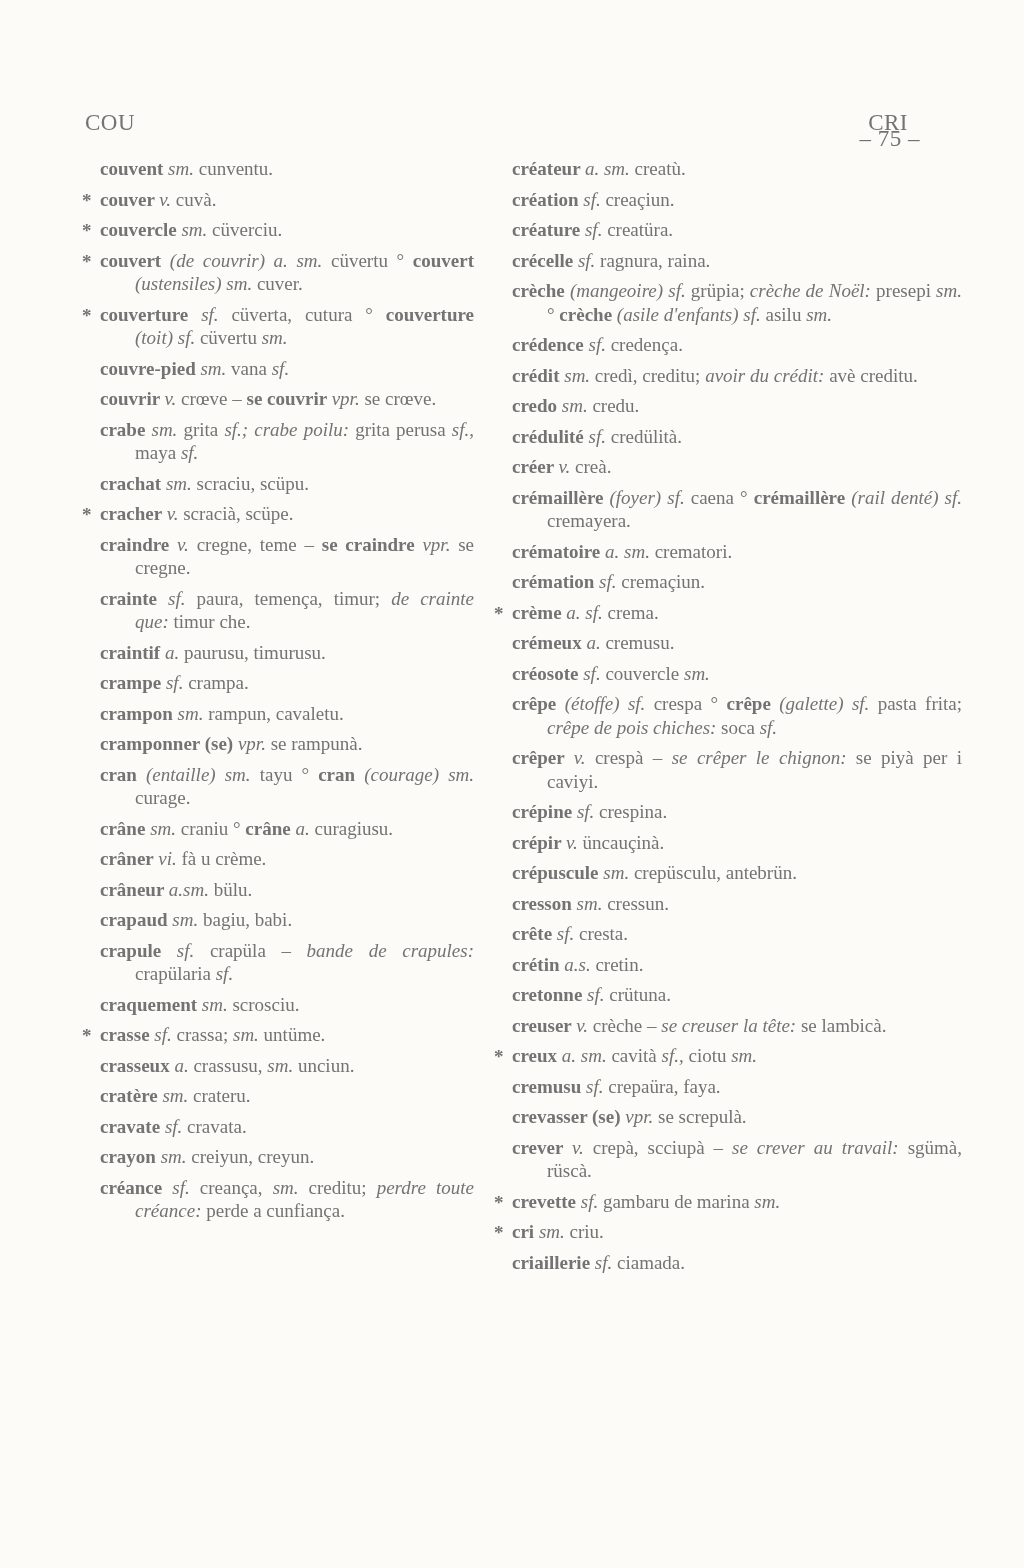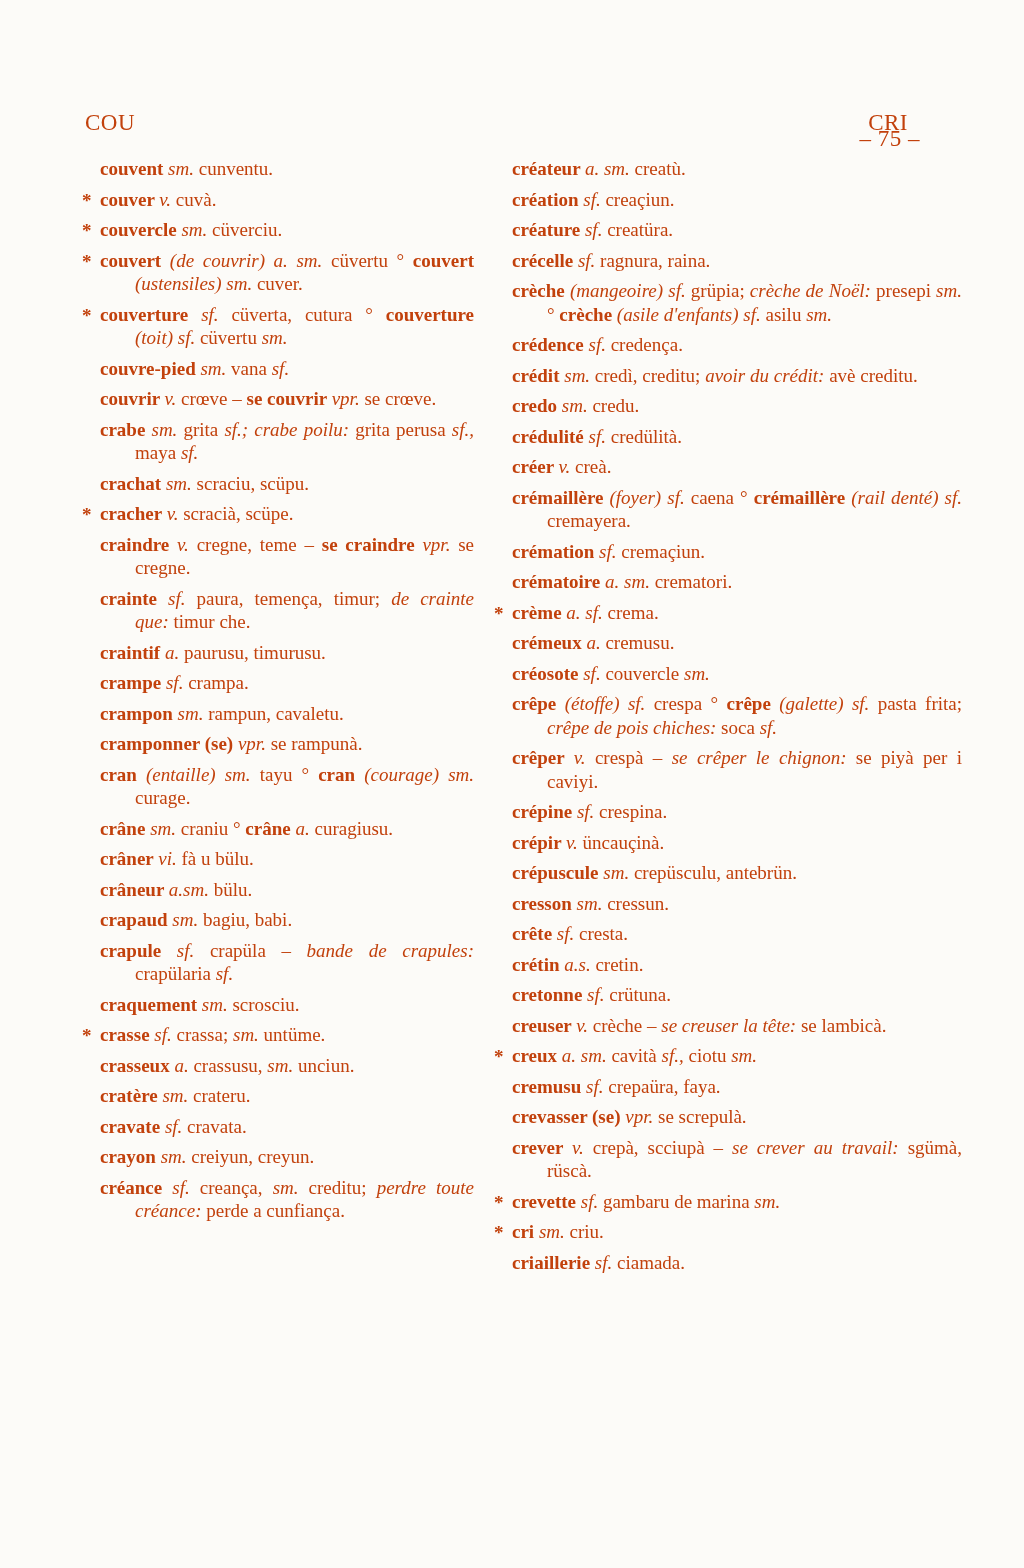--- a/index.html
+++ b/index.html
@@ -5,21 +5,21 @@
   html, body {
     margin: 0;
     padding: 0;
     background: #f8f7f4;
   }
   .page {
     position: relative;
     width: 1024px;
     height: 1568px;
     background: #fcfbf8;
-    color: #c2410c;
+    color: #737373;
     font-family: "Liberation Serif", "DejaVu Serif", serif;
     overflow: hidden;
   }
   
   .running-head {
     position: absolute;
     top: 110px;
     left: 0;
     width: 100%;
     height: 30px;
@@ -100,21 +100,21 @@
       <div class="entry"><span class="b">crachat </span><span class="i">sm. </span><span class="r">scraciu, scüpu.</span></div>
       <div class="entry"><span class="star">*</span><span class="b">cracher </span><span class="i">v. </span><span class="r">scracià, scüpe.</span></div>
       <div class="entry"><span class="b">craindre </span><span class="i">v. </span><span class="r">cregne, teme – </span><span class="b">se craindre </span><span class="i">vpr. </span><span class="r">se cregne.</span></div>
       <div class="entry"><span class="b">crainte </span><span class="i">sf. </span><span class="r">paura, temença, timur; </span><span class="i">de crainte que:</span><span class="r"> timur che.</span></div>
       <div class="entry"><span class="b">craintif </span><span class="i">a. </span><span class="r">paurusu, timurusu.</span></div>
       <div class="entry"><span class="b">crampe </span><span class="i">sf. </span><span class="r">crampa.</span></div>
       <div class="entry"><span class="b">crampon </span><span class="i">sm. </span><span class="r">rampun, cavaletu.</span></div>
       <div class="entry"><span class="b">cramponner (se) </span><span class="i">vpr. </span><span class="r">se rampunà.</span></div>
       <div class="entry"><span class="b">cran </span><span class="i">(entaille) sm. </span><span class="r">tayu ° </span><span class="b">cran </span><span class="i">(courage) sm. </span><span class="r">curage.</span></div>
       <div class="entry"><span class="b">crâne </span><span class="i">sm. </span><span class="r">craniu ° </span><span class="b">crâne </span><span class="i">a. </span><span class="r">curagiusu.</span></div>
-      <div class="entry"><span class="b">crâner </span><span class="i">vi. </span><span class="r">fà u bülu.</span></div>
+      <div class="entry"><span class="b">crâner </span><span class="i">vi. </span><span class="r">fà u crème.</span></div>
       <div class="entry"><span class="b">crâneur </span><span class="i">a.sm. </span><span class="r">bülu.</span></div>
       <div class="entry"><span class="b">crapaud </span><span class="i">sm. </span><span class="r">bagiu, babi.</span></div>
       <div class="entry"><span class="b">crapule </span><span class="i">sf. </span><span class="r">crapüla – </span><span class="i">bande de crapules:</span><span class="r"> crapülaria </span><span class="i">sf.</span></div>
       <div class="entry"><span class="b">craquement </span><span class="i">sm. </span><span class="r">scrosciu.</span></div>
       <div class="entry"><span class="star">*</span><span class="b">crasse </span><span class="i">sf. </span><span class="r">crassa; </span><span class="i">sm. </span><span class="r">untüme.</span></div>
       <div class="entry"><span class="b">crasseux </span><span class="i">a. </span><span class="r">crassusu, </span><span class="i">sm. </span><span class="r">unciun.</span></div>
       <div class="entry"><span class="b">cratère </span><span class="i">sm. </span><span class="r">crateru.</span></div>
       <div class="entry"><span class="b">cravate </span><span class="i">sf. </span><span class="r">cravata.</span></div>
       <div class="entry"><span class="b">crayon </span><span class="i">sm. </span><span class="r">creiyun, creyun.</span></div>
       <div class="entry"><span class="b">créance </span><span class="i">sf. </span><span class="r">creança, </span><span class="i">sm. </span><span class="r">creditu; </span><span class="i">perdre toute créance:</span><span class="r"> perde a cunfiança.</span></div>
@@ -125,22 +125,22 @@
       <div class="entry"><span class="b">création </span><span class="i">sf. </span><span class="r">creaçiun.</span></div>
       <div class="entry"><span class="b">créature </span><span class="i">sf. </span><span class="r">creatüra.</span></div>
       <div class="entry"><span class="b">crécelle </span><span class="i">sf. </span><span class="r">ragnura, raina.</span></div>
       <div class="entry"><span class="b">crèche </span><span class="i">(mangeoire) sf. </span><span class="r">grüpia; </span><span class="i">crèche de Noël:</span><span class="r"> presepi </span><span class="i">sm.</span><span class="r"> ° </span><span class="b">crèche </span><span class="i">(asile d'enfants) sf. </span><span class="r">asilu </span><span class="i">sm.</span></div>
       <div class="entry"><span class="b">crédence </span><span class="i">sf. </span><span class="r">credença.</span></div>
       <div class="entry"><span class="b">crédit </span><span class="i">sm. </span><span class="r">credì, creditu; </span><span class="i">avoir du crédit:</span><span class="r"> avè creditu.</span></div>
       <div class="entry"><span class="b">credo </span><span class="i">sm. </span><span class="r">credu.</span></div>
       <div class="entry"><span class="b">crédulité </span><span class="i">sf. </span><span class="r">credülità.</span></div>
       <div class="entry"><span class="b">créer </span><span class="i">v. </span><span class="r">creà.</span></div>
       <div class="entry"><span class="b">crémaillère </span><span class="i">(foyer) sf. </span><span class="r">caena ° </span><span class="b">crémaillère </span><span class="i">(rail denté) sf. </span><span class="r">cremayera.</span></div>
+      <div class="entry"><span class="b">crématoire </span><span class="i">a. sm. </span><span class="r">crematori.</span></div>
       <div class="entry"><span class="b">crémation </span><span class="i">sf. </span><span class="r">cremaçiun.</span></div>
-      <div class="entry"><span class="b">crématoire </span><span class="i">a. sm. </span><span class="r">crematori.</span></div>
       <div class="entry"><span class="star">*</span><span class="b">crème </span><span class="i">a. sf. </span><span class="r">crema.</span></div>
       <div class="entry"><span class="b">crémeux </span><span class="i">a. </span><span class="r">cremusu.</span></div>
       <div class="entry"><span class="b">créosote </span><span class="i">sf. </span><span class="r">couvercle </span><span class="i">sm.</span></div>
       <div class="entry"><span class="b">crêpe </span><span class="i">(étoffe) sf. </span><span class="r">crespa ° </span><span class="b">crêpe </span><span class="i">(galette) sf. </span><span class="r">pasta frita; </span><span class="i">crêpe de pois chiches:</span><span class="r"> soca </span><span class="i">sf.</span></div>
       <div class="entry"><span class="b">crêper </span><span class="i">v. </span><span class="r">crespà – </span><span class="i">se crêper le chignon:</span><span class="r"> se piyà per i caviyi.</span></div>
       <div class="entry"><span class="b">crépine </span><span class="i">sf. </span><span class="r">crespina.</span></div>
       <div class="entry"><span class="b">crépir </span><span class="i">v. </span><span class="r">üncauçinà.</span></div>
       <div class="entry"><span class="b">crépuscule </span><span class="i">sm. </span><span class="r">crepüsculu, antebrün.</span></div>
       <div class="entry"><span class="b">cresson </span><span class="i">sm. </span><span class="r">cressun.</span></div>
       <div class="entry"><span class="b">crête </span><span class="i">sf. </span><span class="r">cresta.</span></div>

